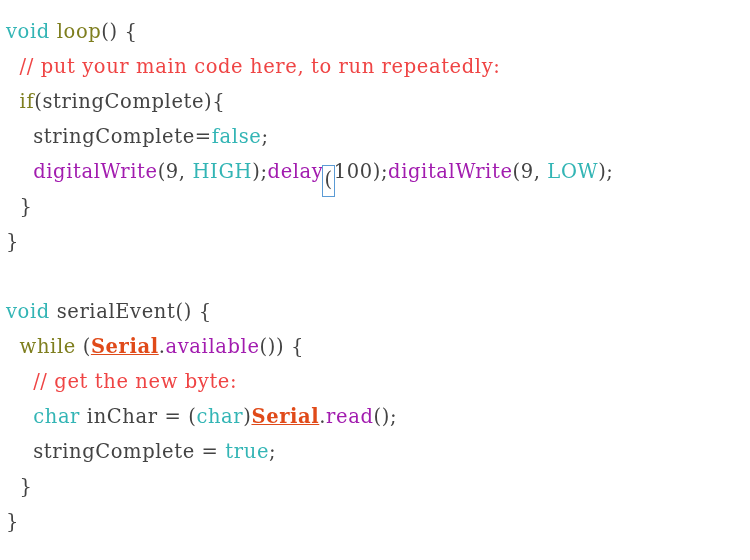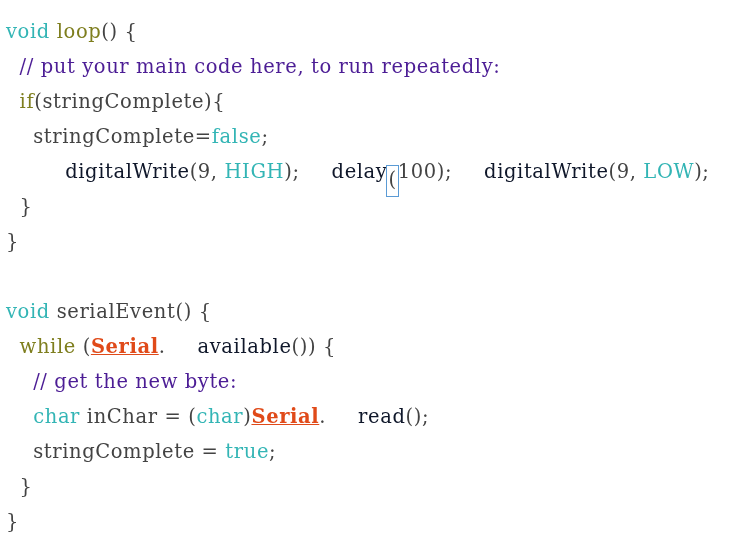--- a/index.html
+++ b/index.html
@@ -37,22 +37,22 @@
     white-space: pre;
     padding-left: 6px;
     box-sizing: border-box;
   }
   .line.blank { height: 35px; }
 
   
   .tok-type      { color: #33b5b5; }   
   .tok-keyword   { color: #7e7e1e; }   
   .tok-plain     { color: #434343; }   
-  .tok-comment   { color: #4c1d95; }   
-  .tok-func      { color: #0f172a; margin-left: 32px; }   
+  .tok-comment   { color: #ef4444; }   
+  .tok-func      { color: #a21caf; }   
   .tok-class     { color: #e04a19; font-weight: bold; text-decoration: underline; }
 
   
   .paren-hl {
     display: inline-block;
     border: 1.5px solid #5b9bd5;
     box-sizing: border-box;
     padding: 0 1px;
     margin: 0 -1px;
     line-height: 28px;

